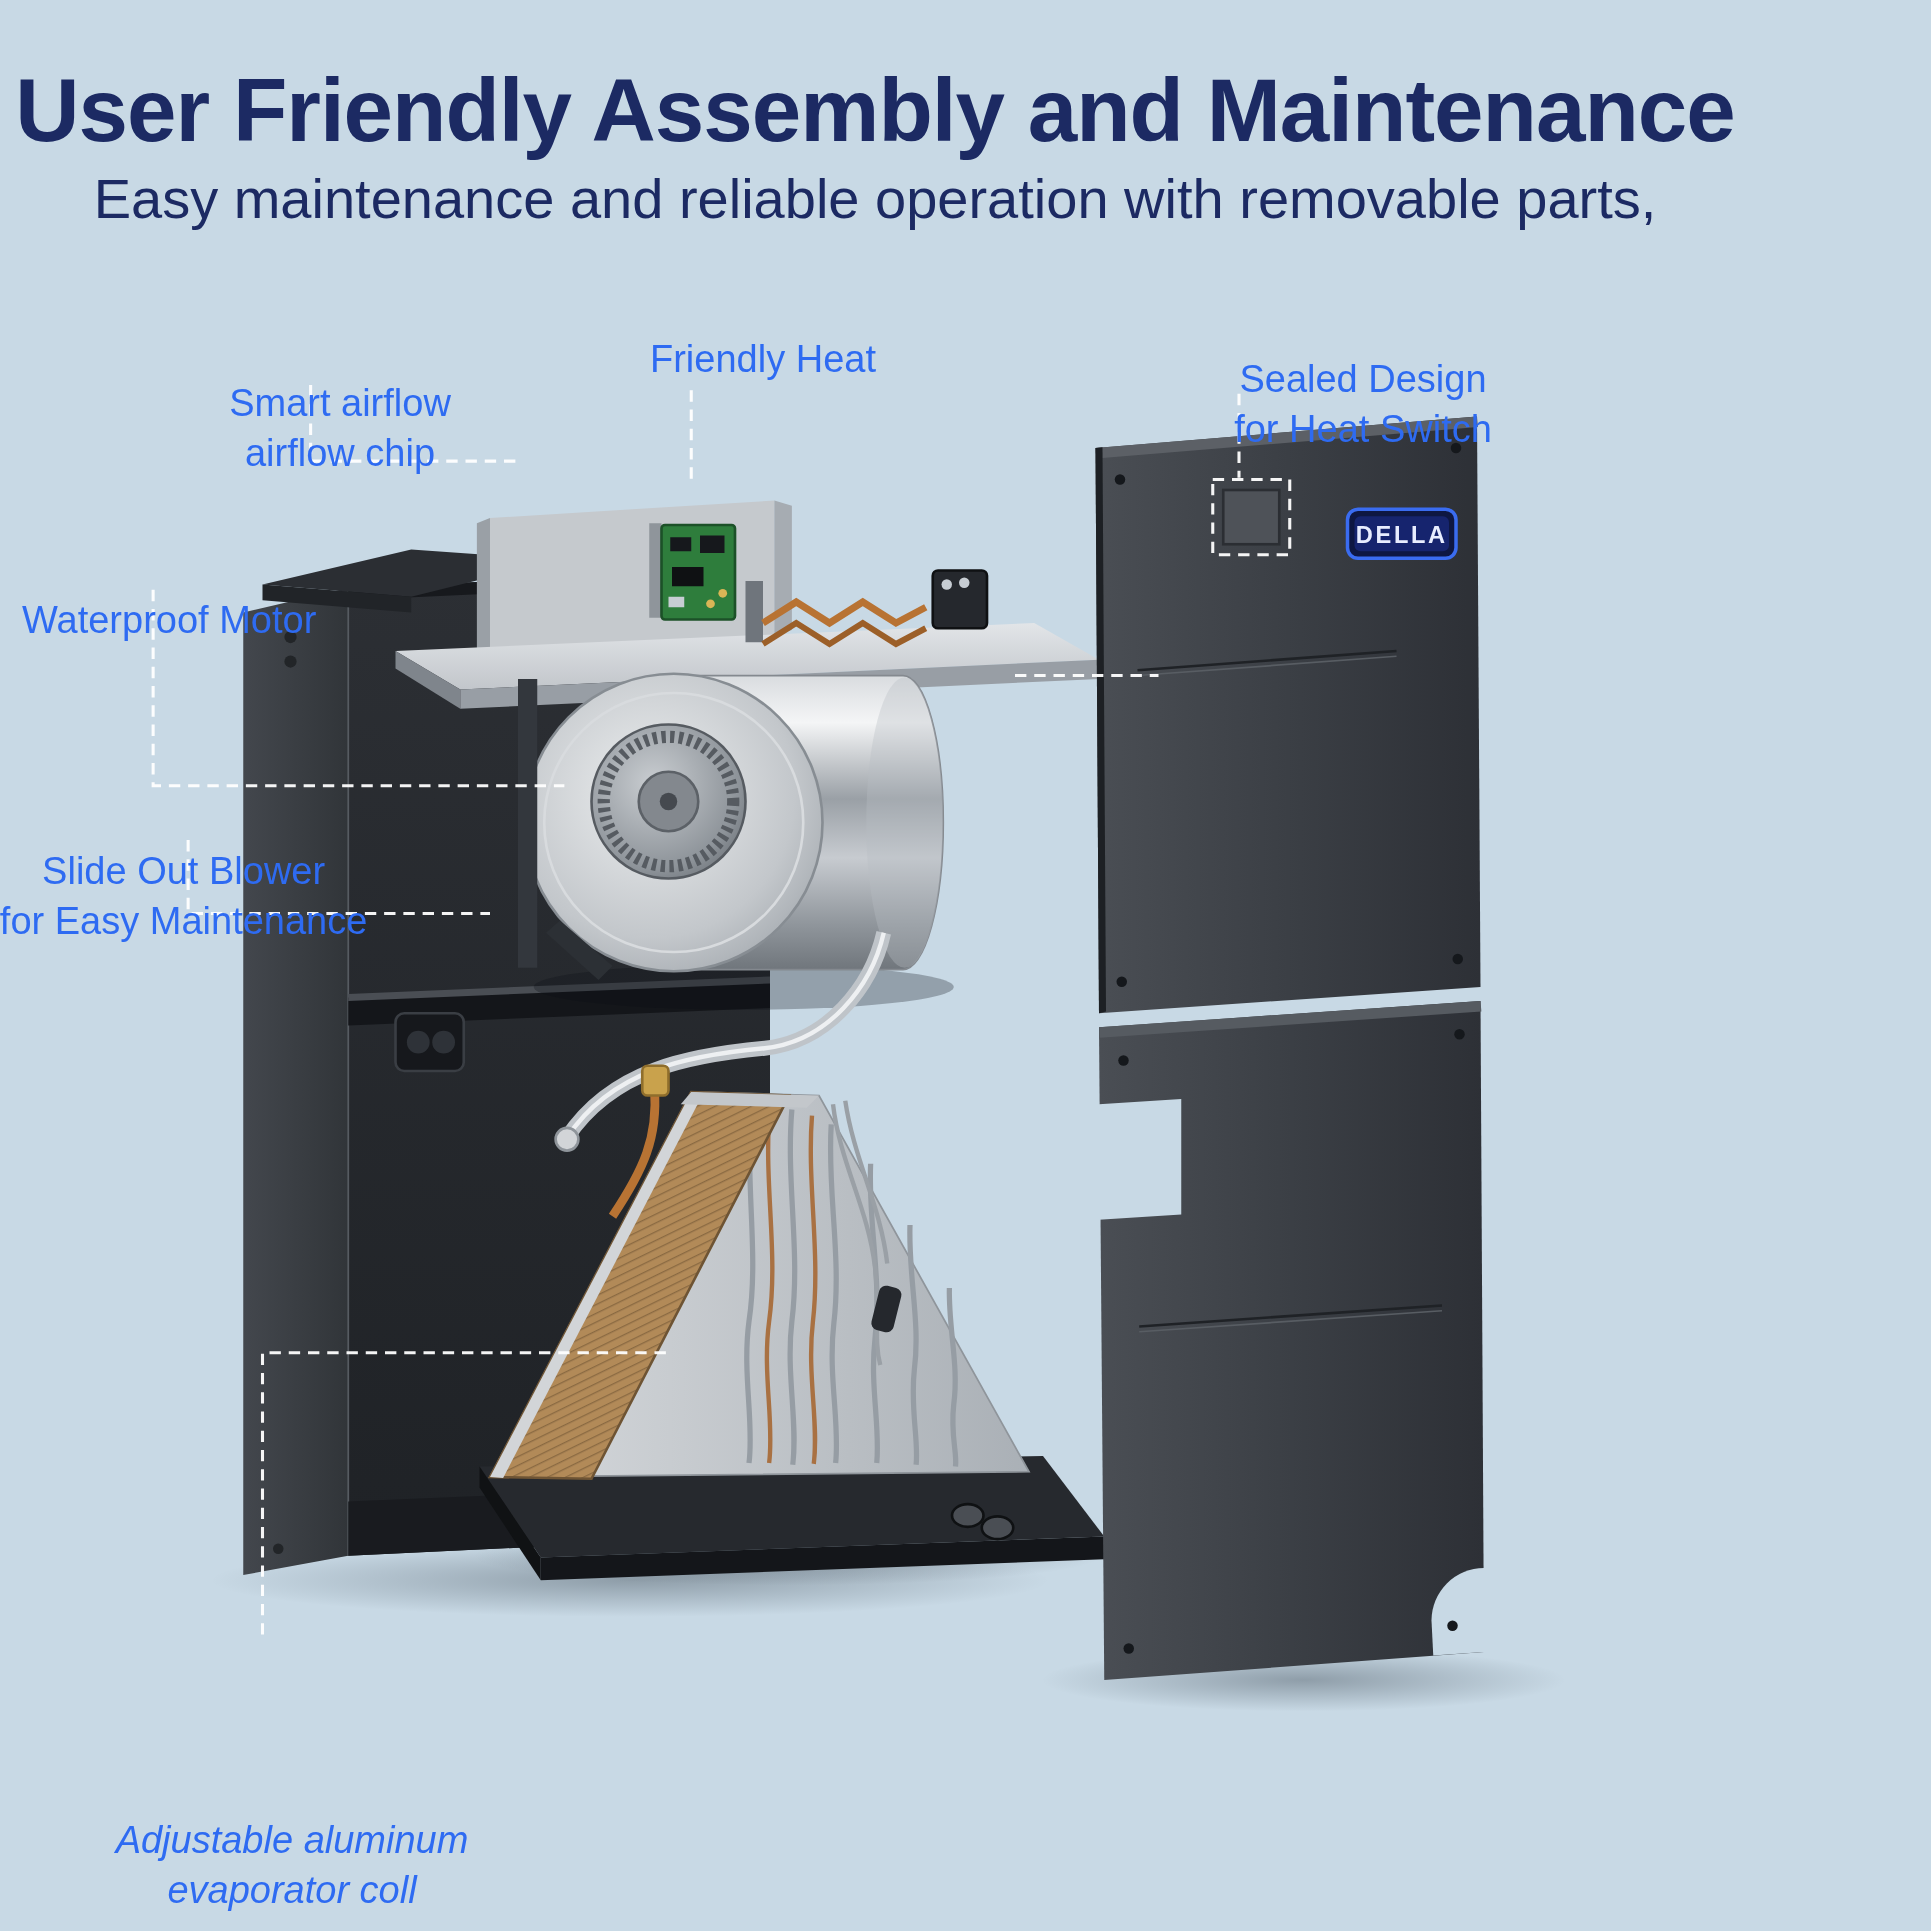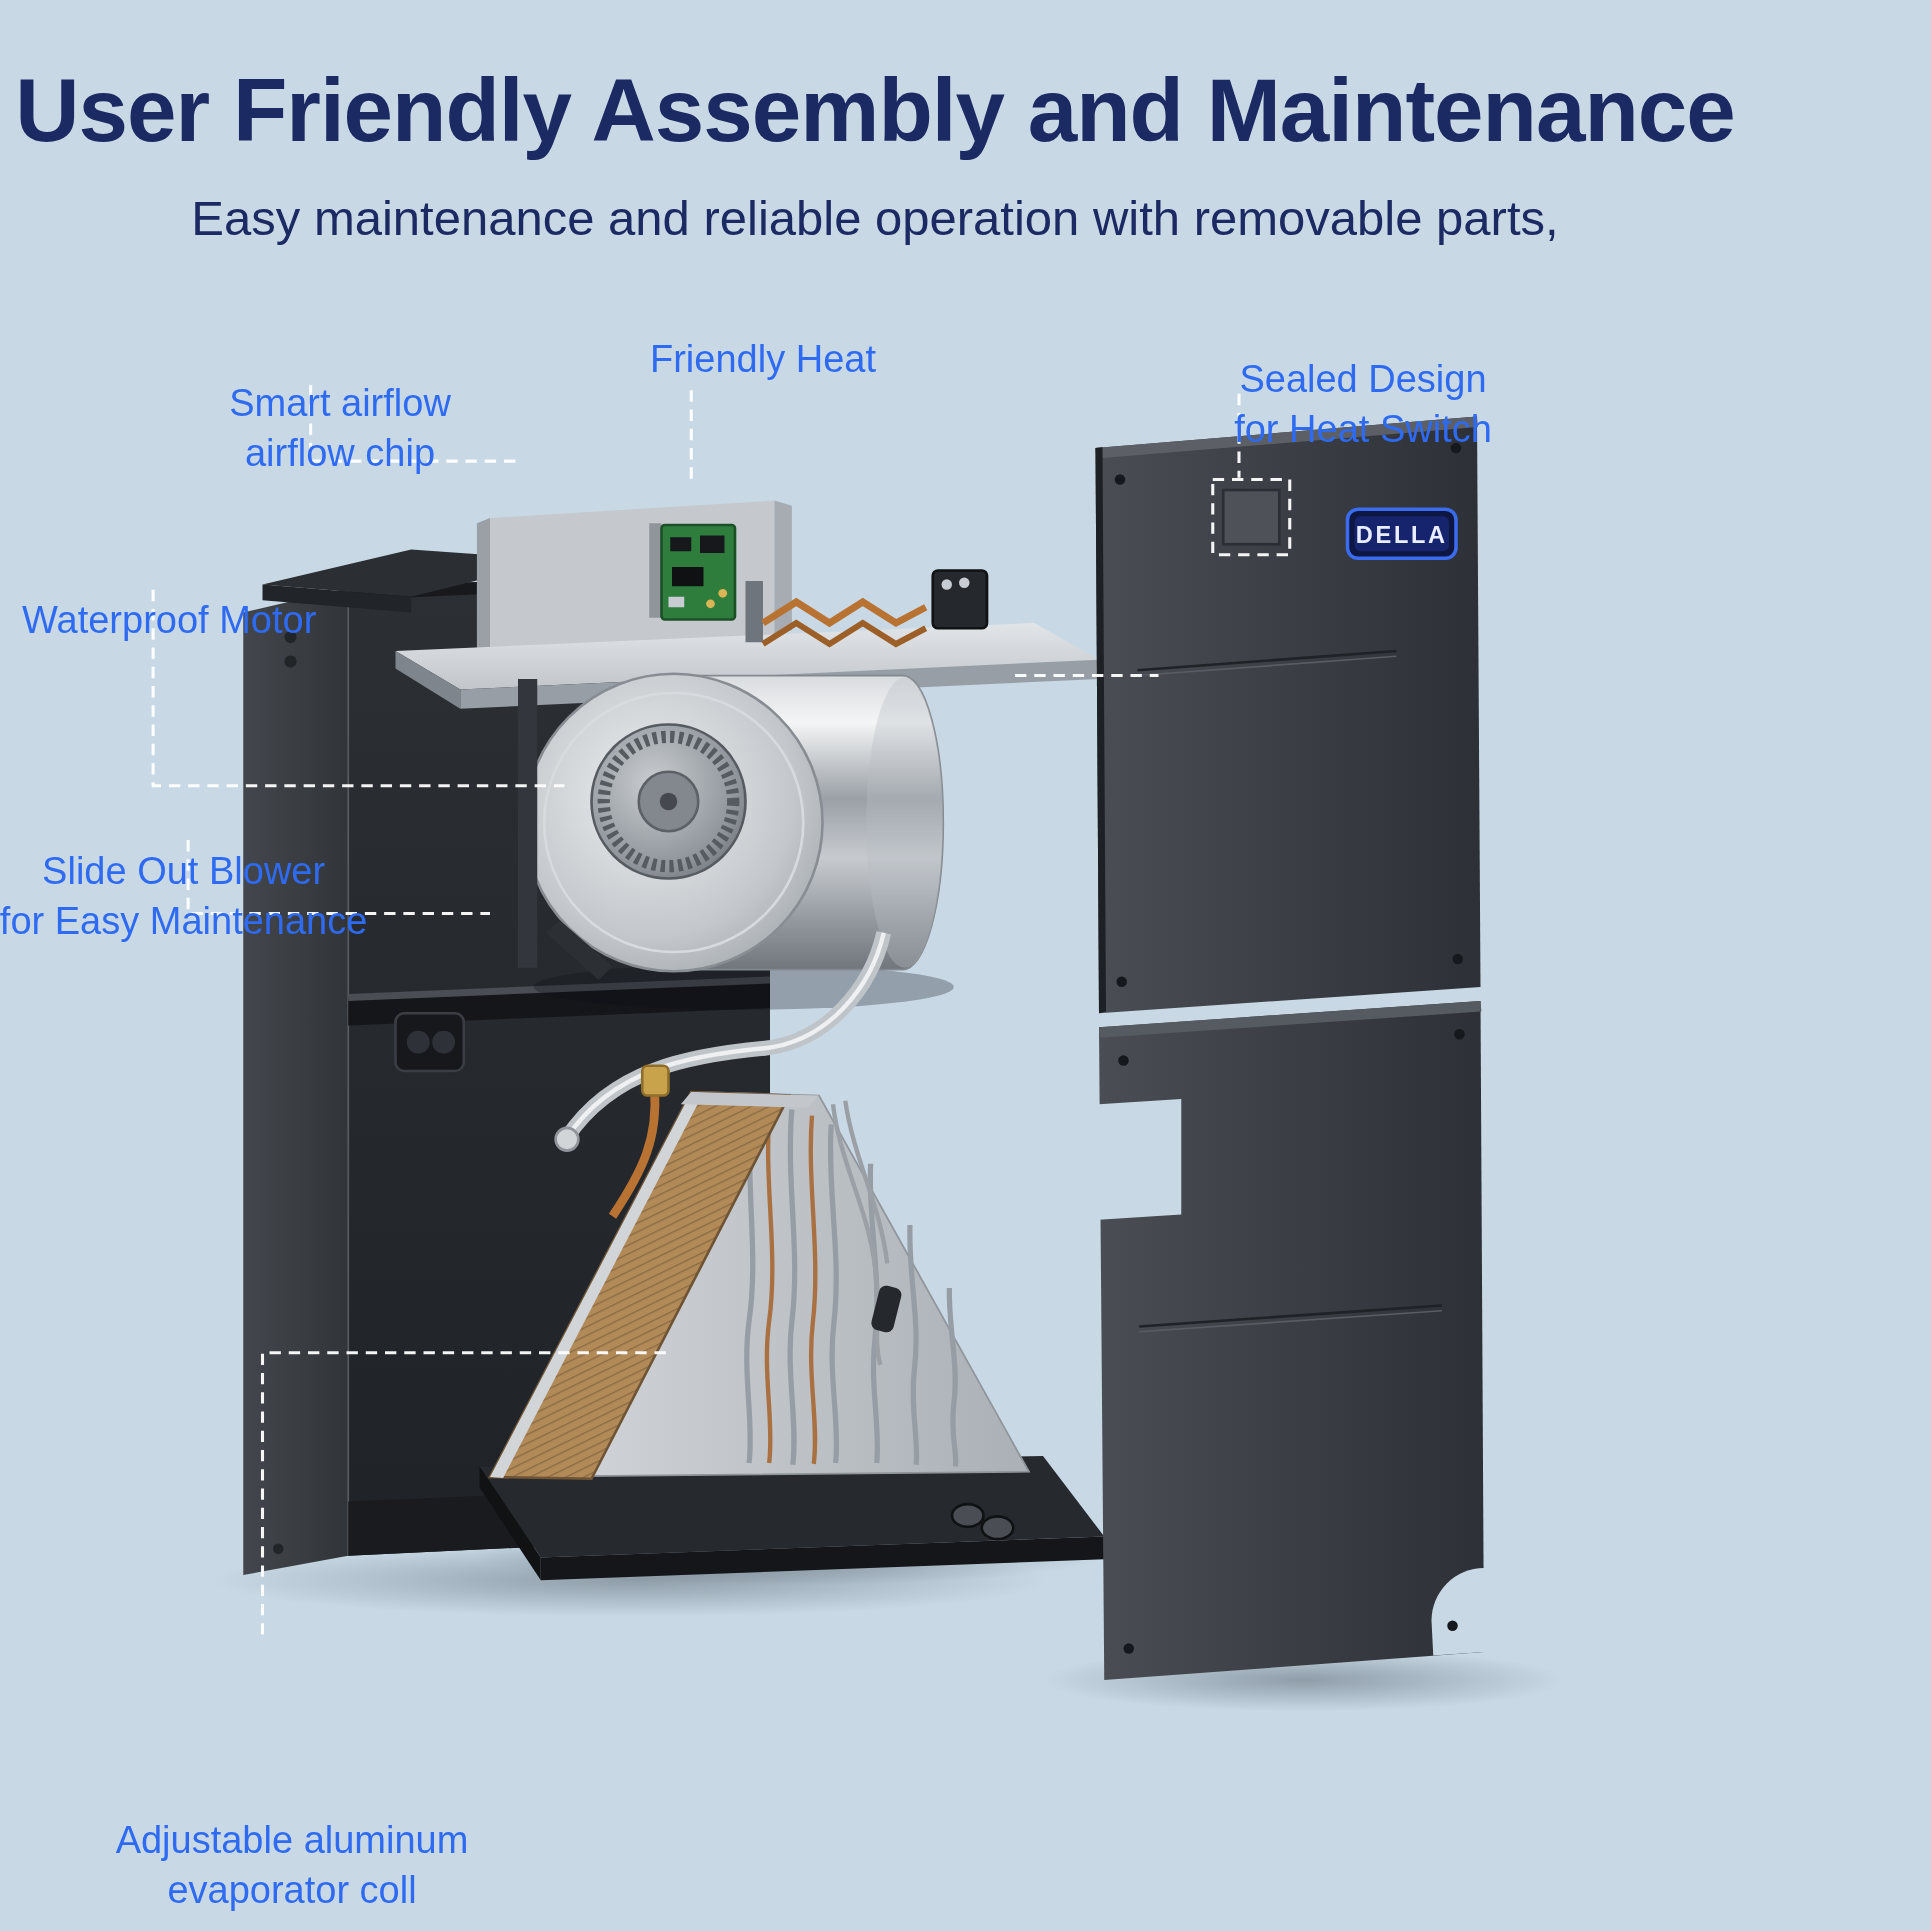--- a/index.html
+++ b/index.html
@@ -24,22 +24,21 @@
     color: var(--navy, #1c2a63);
     z-index: 3;
   }
   .title {
     font-size: 89px;
     font-weight: 700;
     letter-spacing: -1px;
     line-height: 1.1;
   }
   .subtitle {
-    margin-top: 25px;
-    font-size: 49px;
+    font-size: 56px;
     font-weight: 400;
     line-height: 1.38;
     color: var(--navy, #1c2a63);
   }
   .illustration {
     position: absolute;
     inset: 0;
     z-index: 1;
   }
   .callout {
@@ -76,21 +75,21 @@
     <span>Sealed Design</span>
     <span>for Heat Switch</span>
   </div>
   <div class="callout" style="left:-4.8px; top:595px; width:348px;">
     <span>Waterproof Motor</span>
   </div>
   <div class="callout" style="left:-1.9px; top:846px; width:371px;">
     <span>Slide Out Blower</span>
     <span>for Easy Maintenance</span>
   </div>
-  <div class="callout" style="left:99px; top:1815px; width:386px;">
+  <div class="callout" style="left:99px; top:1815px; width:386px;font-style:italic;">
     <span>Adjustable aluminum</span>
     <span>evaporator coll</span>
   </div>
 
   <svg class="illustration" viewBox="0 0 2000 2000" aria-hidden="true">
     <defs>
       <linearGradient id="gSide" x1="0" y1="0" x2="1" y2="0">
         <stop offset="0" stop-color="#43474d"></stop>
           <stop offset="1" stop-color="#313539"></stop>
       </linearGradient>

